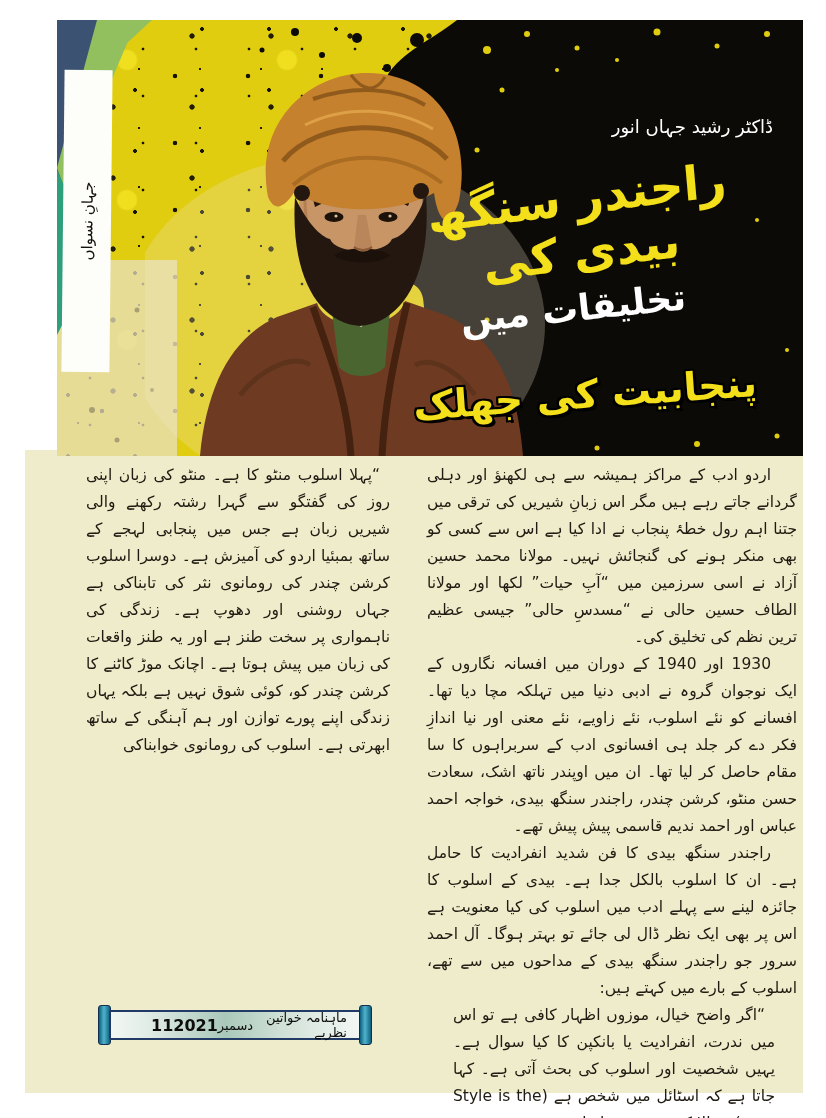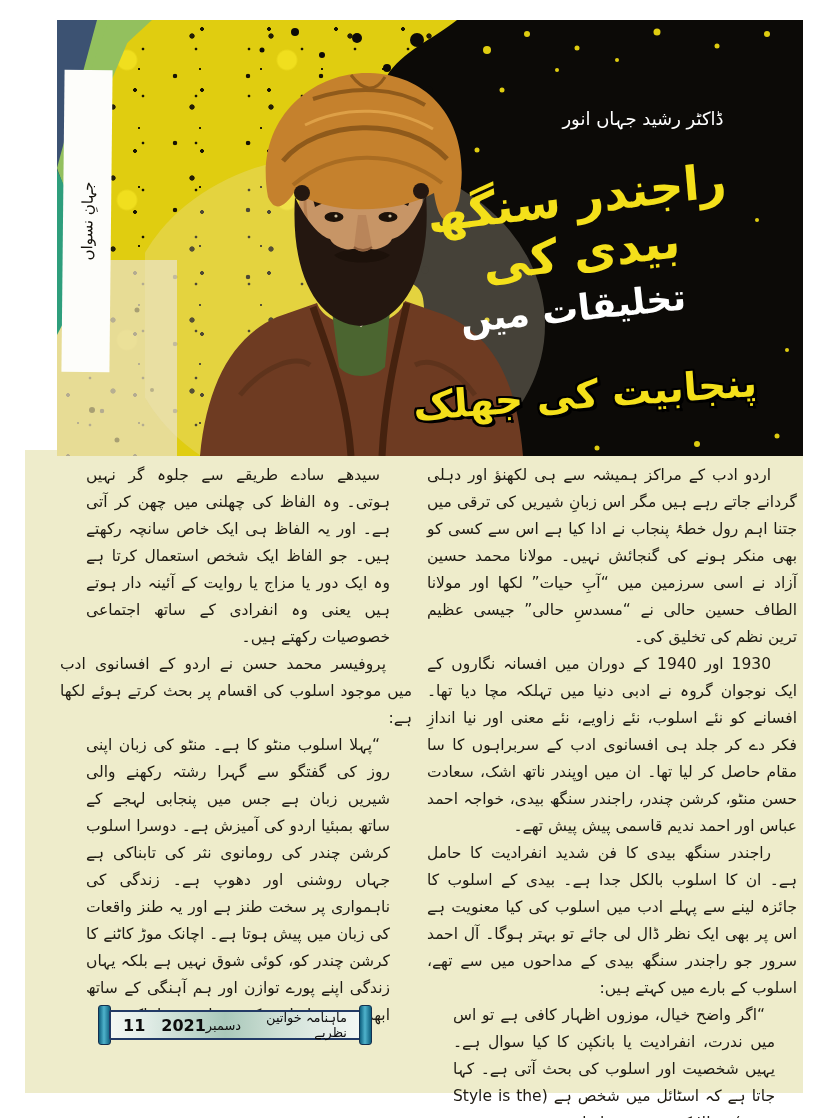--- a/index.html
+++ b/index.html
@@ -17,22 +17,22 @@
       radial-gradient(circle at 21px 49px,#221d05 1px,transparent 1.5px),
       radial-gradient(circle at 45px 56px,#171303 1.9px,transparent 2.6px),
       radial-gradient(circle at 70px 40px,#f0df1e 9px,transparent 11px);
     background-size:67px 61px,53px 47px,79px 71px,61px 59px,73px 67px,160px 140px;}
   .header svg{position:absolute;left:0;top:0;}
   
   .ribbon{position:absolute;left:6px;top:50px;width:48px;height:302px;background:#fdfdfa;
           display:flex;align-items:center;justify-content:center;transform:rotate(.6deg);}
   .ribbon span{transform:rotate(-90deg);white-space:nowrap;font-size:15px;color:#15120c;direction:rtl;}
   
-  .author{position:absolute;right:30px;top:88px;color:#ffffff;font-size:18px;direction:rtl;
-          text-align:center;width:260px;}
+  .author{position:absolute;right:30px;top:96px;color:#ffffff;font-size:18px;direction:rtl;
+          text-align:right;width:260px;}
   .t1{position:absolute;right:14px;top:150px;width:420px;text-align:center;direction:rtl;
       color:#f4e01a;font-size:47px;font-weight:bold;transform:rotate(-7deg) skewX(-2deg);}
   .t2{position:absolute;right:100px;top:268px;width:260px;text-align:center;direction:rtl;
       color:#ffffff;font-size:36px;font-weight:bold;transform:rotate(-6deg);}
   .t3{position:absolute;right:18px;top:352px;width:400px;text-align:center;direction:rtl;
       color:#f4e01a;font-size:39px;font-weight:bold;transform:rotate(-4deg);
       text-shadow:2px 0 0 #000,-2px 0 0 #000,0 2px 0 #000,0 -2px 0 #000,
                   2px 2px 0 #000,-2px -2px 0 #000,2px -2px 0 #000,-2px 2px 0 #000,3px 3px 0 #000;}
   
   .col{position:absolute;top:462px;direction:rtl;text-align:justify;color:#1f1b12;
@@ -45,22 +45,22 @@
   .attr{text-align:left;font-size:13px;padding-left:4px;line-height:24px;margin:2px 0 2px 0 !important;}
   
   .fbar{position:absolute;left:98px;top:1006px;width:274px;height:38px;display:flex;align-items:center;}
   .fcap{width:11px;height:38px;border-radius:3px;border:1px solid #14304f;
         background:linear-gradient(90deg,#0d5f7e,#4fb3cc 45%,#0d5f7e);}
   .ftrack{flex:1;height:26px;margin:0 -2px;border:2px solid #223a66;border-radius:2px;
           background:linear-gradient(90deg,#f3f7f4 0%,#e2ede7 14%,#a9c8ba 46%,#cfe0d6 68%,#f3f7f4 100%);
           display:flex;direction:rtl;align-items:center;justify-content:space-between;
           padding:0 12px;color:#0d0d0d;}
   .ftrack .urdu{font-size:13px;}
-  .ftrack .num{font-weight:bold;font-size:16px;font-family:"DejaVu Sans",sans-serif;margin-left:16px;}
-  .ftrack .pagenum{margin-left:0;}
+  .ftrack .num{font-weight:bold;font-size:16px;font-family:"DejaVu Sans",sans-serif;}
+  .ftrack .pagenum{margin-left:28px;}
 </style>
 </head>
 <body>
 
 <div class="page">
 
   <div class="cream"></div>
 
   <div class="header">
 
@@ -191,22 +191,20 @@
   </div>
 
   <div class="col col-right">
     <p class="indent">اردو ادب کے مراکز ہمیشہ سے ہی لکھنؤ اور دہلی گردانے جاتے رہے ہیں مگر اس زبانِ شیریں کی ترقی میں جتنا اہم رول خطۂ پنجاب نے ادا کیا ہے اس سے کسی کو بھی منکر ہونے کی گنجائش نہیں۔ مولانا محمد حسین آزاد نے اسی سرزمین میں “آبِ حیات” لکھا اور مولانا الطاف حسین حالی نے “مسدسِ حالی” جیسی عظیم ترین نظم کی تخلیق کی۔</p>
     <p class="indent">1930 اور 1940 کے دوران میں افسانہ نگاروں کے ایک نوجوان گروہ نے ادبی دنیا میں تہلکہ مچا دیا تھا۔ افسانے کو نئے اسلوب، نئے زاویے، نئے معنی اور نیا اندازِ فکر دے کر جلد ہی افسانوی ادب کے سربراہوں کا سا مقام حاصل کر لیا تھا۔ ان میں اوپندر ناتھ اشک، سعادت حسن منٹو، کرشن چندر، راجندر سنگھ بیدی، خواجہ احمد عباس اور احمد ندیم قاسمی پیش پیش تھے۔</p>
     <p class="indent">راجندر سنگھ بیدی کا فن شدید انفرادیت کا حامل ہے۔ ان کا اسلوب بالکل جدا ہے۔ بیدی کے اسلوب کا جائزہ لینے سے پہلے ادب میں اسلوب کی کیا معنویت ہے اس پر بھی ایک نظر ڈال لی جائے تو بہتر ہوگا۔ آل احمد سرور جو راجندر سنگھ بیدی کے مداحوں میں سے تھے، اسلوب کے بارے میں کہتے ہیں:</p>
     <p class="quote">“اگر واضح خیال، موزوں اظہار کافی ہے تو اس میں ندرت، انفرادیت یا بانکپن کا کیا سوال ہے۔ یہیں شخصیت اور اسلوب کی بحث آتی ہے۔ کہا جاتا ہے کہ اسٹائل میں شخص ہے (Style is the man)۔ حالانکہ شخصیت، اسلوب میں</p>
   </div>
 
   <div class="col col-left">
-    <p class="quote">سیدھے سادے طریقے سے جلوہ گر نہیں ہوتی۔ وہ الفاظ کی چھلنی میں چھن کر آتی ہے۔ اور یہ الفاظ ہی ایک خاص سانچہ رکھتے ہیں۔ جو الفاظ ایک شخص استعمال کرتا ہے وہ ایک دور یا مزاج یا روایت کے آئینہ دار ہوتے ہیں یعنی وہ انفرادی کے ساتھ اجتماعی خصوصیات رکھتے ہیں۔</p>
-    <p class="indent">پروفیسر محمد حسن نے اردو کے افسانوی ادب میں موجود اسلوب کی اقسام پر بحث کرتے ہوئے لکھا ہے:</p>
     <p class="quote">“پہلا اسلوب منٹو کا ہے۔ منٹو کی زبان اپنی روز کی گفتگو سے گہرا رشتہ رکھنے والی شیریں زبان ہے جس میں پنجابی لہجے کے ساتھ بمبئیا اردو کی آمیزش ہے۔ دوسرا اسلوب کرشن چندر کی رومانوی نثر کی تابناکی ہے جہاں روشنی اور دھوپ ہے۔ زندگی کی ناہمواری پر سخت طنز ہے اور یہ طنز واقعات کی زبان میں پیش ہوتا ہے۔ اچانک موڑ کاٹنے کا کرشن چندر کو، کوئی شوق نہیں ہے بلکہ یہاں زندگی اپنے پورے توازن اور ہم آہنگی کے ساتھ ابھرتی ہے۔ اسلوب کی رومانوی خوابناکی</p>
   </div>
 
   <div class="fbar">
     <span class="fcap"></span>
     <div class="ftrack">
       <span class="urdu">ماہنامہ خواتین نظریے</span>
       <span class="urdu">دسمبر</span>
       <span class="num">2021</span>
       <span class="num pagenum">11</span>

